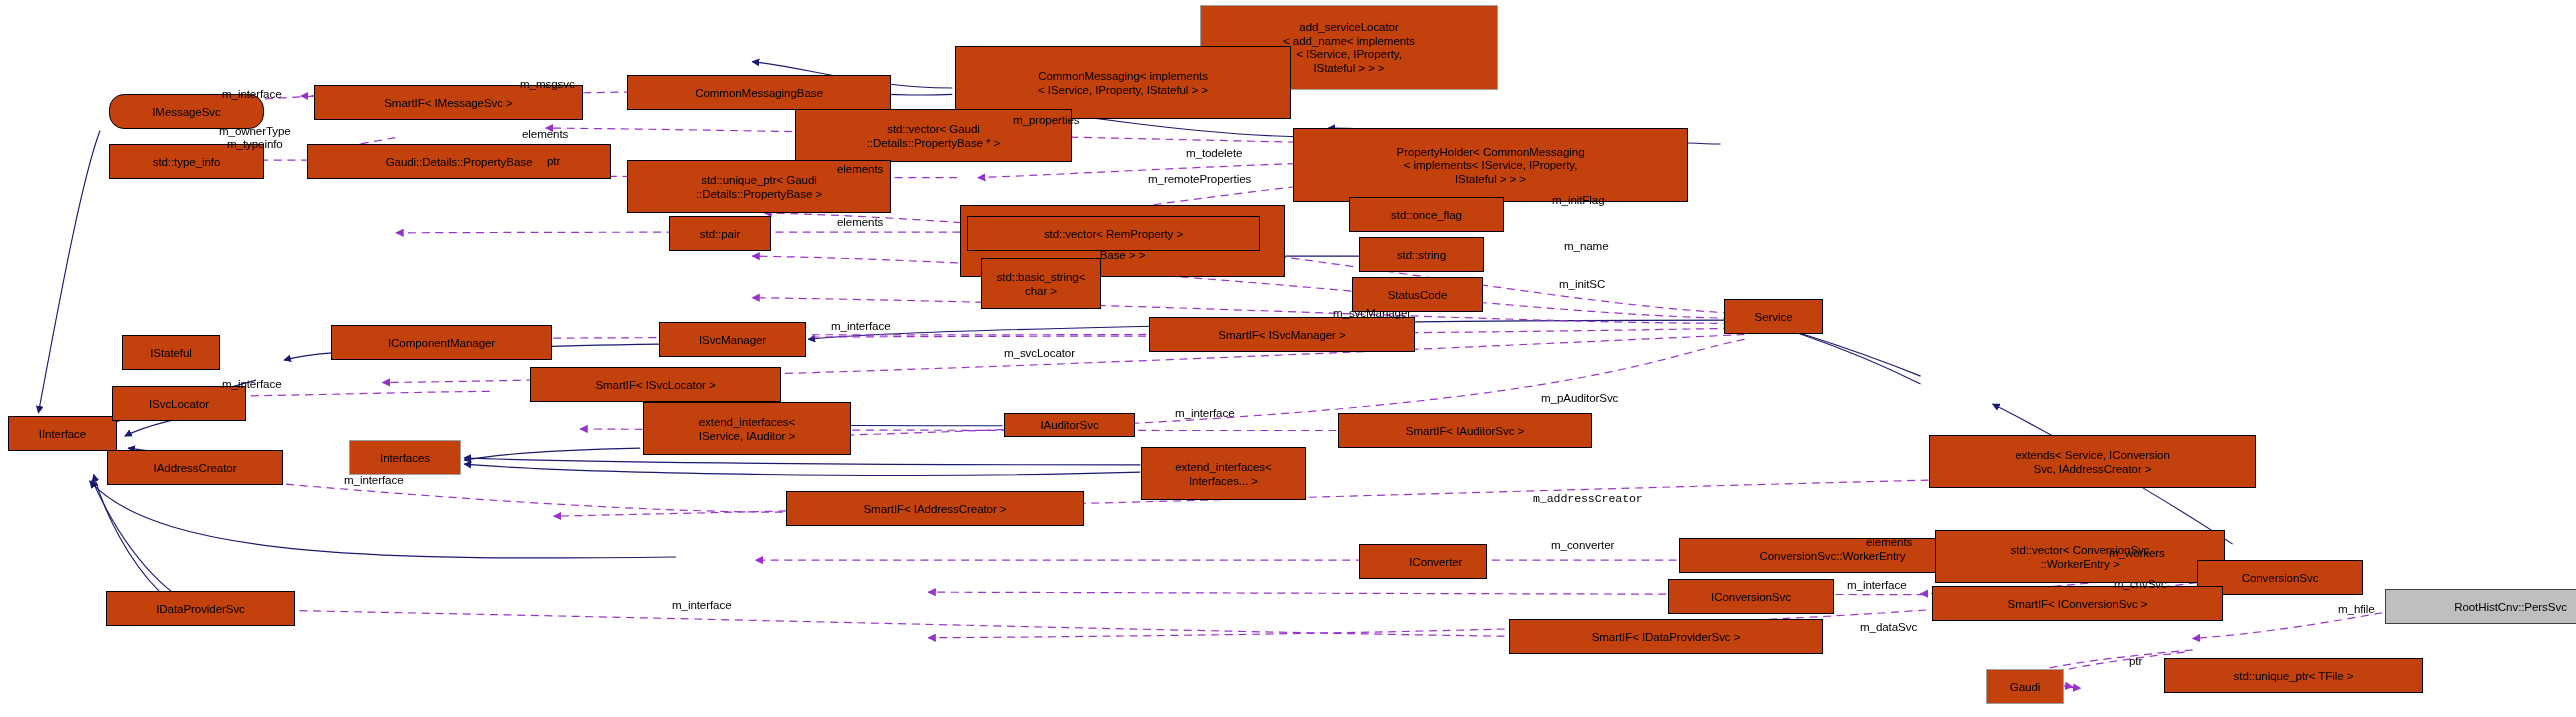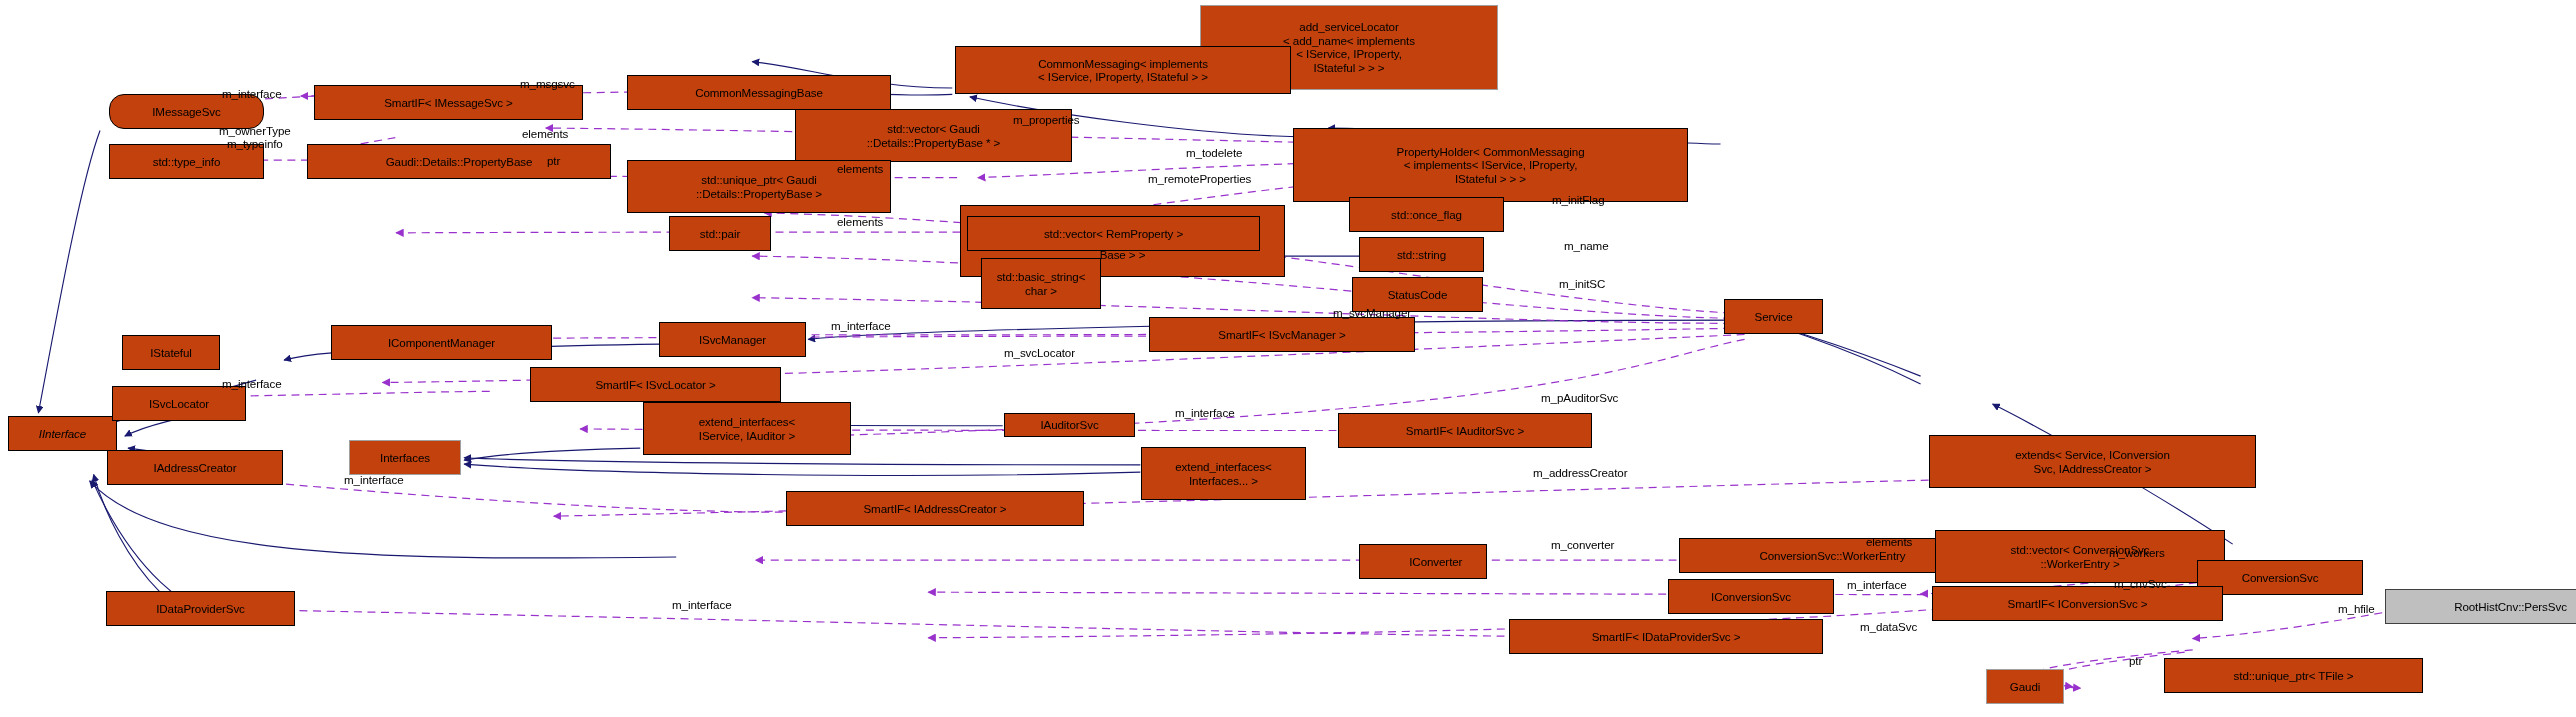--- a/index.html
+++ b/index.html
@@ -189,21 +189,21 @@
   </svg>
 
   <div id="nodes-layer">
       <div class="node grey-border" style="left: 1200px; top: 4.8px; width: 298px; height: 85px;">add_serviceLocator
 &lt; add_name&lt; implements
 &lt; IService, IProperty,
 IStateful &gt; &gt; &gt;</div>
       <div class="node" style="left: 109px; top: 94px; width: 155px; height: 35px; border-radius: 15px;">IMessageSvc</div>
       <div class="node" style="left: 314px; top: 85px; width: 269px; height: 35px;">SmartIF&lt; IMessageSvc &gt;</div>
       <div class="node" style="left: 627px; top: 75px; width: 264px; height: 35px;">CommonMessagingBase</div>
-      <div class="node" style="left: 955px; top: 46px; width: 336px; height: 48px;">CommonMessaging&lt; implements
+      <div class="node" style="left: 955px; top: 46px; width: 336px; height: 73px;">CommonMessaging&lt; implements
 &lt; IService, IProperty, IStateful &gt; &gt;</div>
       <div class="node" style="left: 109px; top: 144px; width: 155px; height: 35px;">std::type_info</div>
       <div class="node" style="left: 307px; top: 144px; width: 304px; height: 35px;">Gaudi::Details::PropertyBase</div>
       <div class="node" style="left: 795px; top: 109px; width: 277px; height: 53px;">std::vector&lt; Gaudi
 ::Details::PropertyBase * &gt;</div>
       <div class="node" style="left: 627px; top: 160px; width: 264px; height: 53px;">std::unique_ptr&lt; Gaudi
 ::Details::PropertyBase &gt;</div>
       <div class="node" style="left: 960px; top: 157px; width: 325px; height: 72px; margin-top: 48px;">std::vector&lt; std::unique
 _ptr&lt; Gaudi::Details::Property
 Base &gt; &gt;</div>
@@ -215,21 +215,21 @@
 &lt; implements&lt; IService, IProperty,
 IStateful &gt; &gt; &gt;</div>
       <div class="node" style="left: 1349px; top: 197px; width: 155px; height: 35px;">std::once_flag</div>
       <div class="node" style="left: 1359px; top: 237px; width: 125px; height: 35px;">std::string</div>
       <div class="node" style="left: 1352px; top: 277px; width: 131px; height: 35px;">StatusCode</div>
       <div class="node" style="left: 1724px; top: 299px; width: 99px; height: 35px;">Service</div>
       <div class="node" style="left: 122px; top: 335px; width: 98px; height: 35px;">IStateful</div>
       <div class="node" style="left: 331px; top: 325px; width: 221px; height: 35px;">IComponentManager</div>
       <div class="node" style="left: 659px; top: 322px; width: 147px; height: 35px;">ISvcManager</div>
       <div class="node" style="left: 1149px; top: 317px; width: 266px; height: 35px;">SmartIF&lt; ISvcManager &gt;</div>
-      <div class="node" style="left: 8px; top: 416px; width: 109px; height: 35px; font-style: italic;">IInterface</div>
+      <div class="node" style="left: 8px; top: 416px; width: 109px; height: 35px;">IInterface</div>
       <div class="node" style="left: 112px; top: 386px; width: 134px; height: 35px;">ISvcLocator</div>
       <div class="node" style="left: 490px; top: 367px; width: 251px; height: 35px; margin-left: 40px;">SmartIF&lt; ISvcLocator &gt;</div>
       <div class="node" style="left: 107px; top: 450px; width: 176px; height: 35px;">IAddressCreator</div>
       <div class="node grey-border" style="left: 349px; top: 440px; width: 112px; height: 35px;">Interfaces</div>
       <div class="node" style="left: 643px; top: 402px; width: 208px; height: 53px;">extend_interfaces&lt;
 IService, IAuditor &gt;</div>
       <div class="node" style="left: 1004px; top: 413px; width: 131px; height: 24px;">IAuditorSvc</div>
       <div class="node" style="left: 1338px; top: 413px; width: 254px; height: 35px;">SmartIF&lt; IAuditorSvc &gt;</div>
       <div class="node" style="left: 1141px; top: 447px; width: 165px; height: 53px;">extend_interfaces&lt;
 Interfaces... &gt;</div>
@@ -264,21 +264,21 @@
       <div class="edge-label" style="left: 1552px; top: 194px;">m_initFlag</div>
       <div class="edge-label" style="left: 1564px; top: 240px;">m_name</div>
       <div class="edge-label" style="left: 1559px; top: 278px;">m_initSC</div>
       <div class="edge-label" style="left: 1333px; top: 307px;">m_svcManager</div>
       <div class="edge-label" style="left: 831px; top: 320px;">m_interface</div>
       <div class="edge-label" style="left: 1004px; top: 347px;">m_svcLocator</div>
       <div class="edge-label" style="left: 222px; top: 378px;">m_interface</div>
       <div class="edge-label" style="left: 1175px; top: 407px;">m_interface</div>
       <div class="edge-label" style="left: 1541px; top: 392px;">m_pAuditorSvc</div>
       <div class="edge-label" style="left: 344px; top: 474px;">m_interface</div>
-      <div class="edge-label" style="left: 1533px; top: 467px;">m_addressCreator</div>
+      <div class="edge-label" style="left: 1533px; top: 493px; font-family: Liberation Mono, monospace;">m_addressCreator</div>
       <div class="edge-label" style="left: 1551px; top: 539px;">m_converter</div>
       <div class="edge-label" style="left: 1866px; top: 536px;">elements</div>
       <div class="edge-label" style="left: 2109px; top: 547px;">m_workers</div>
       <div class="edge-label" style="left: 1847px; top: 579px;">m_interface</div>
       <div class="edge-label" style="left: 2114px; top: 578px;">m_cnvSvc</div>
       <div class="edge-label" style="left: 672px; top: 599px;">m_interface</div>
       <div class="edge-label" style="left: 1860px; top: 621px;">m_dataSvc</div>
       <div class="edge-label" style="left: 2338px; top: 603px;">m_hfile</div>
       <div class="edge-label" style="left: 2129px; top: 655px;">ptr</div>
     </div>

